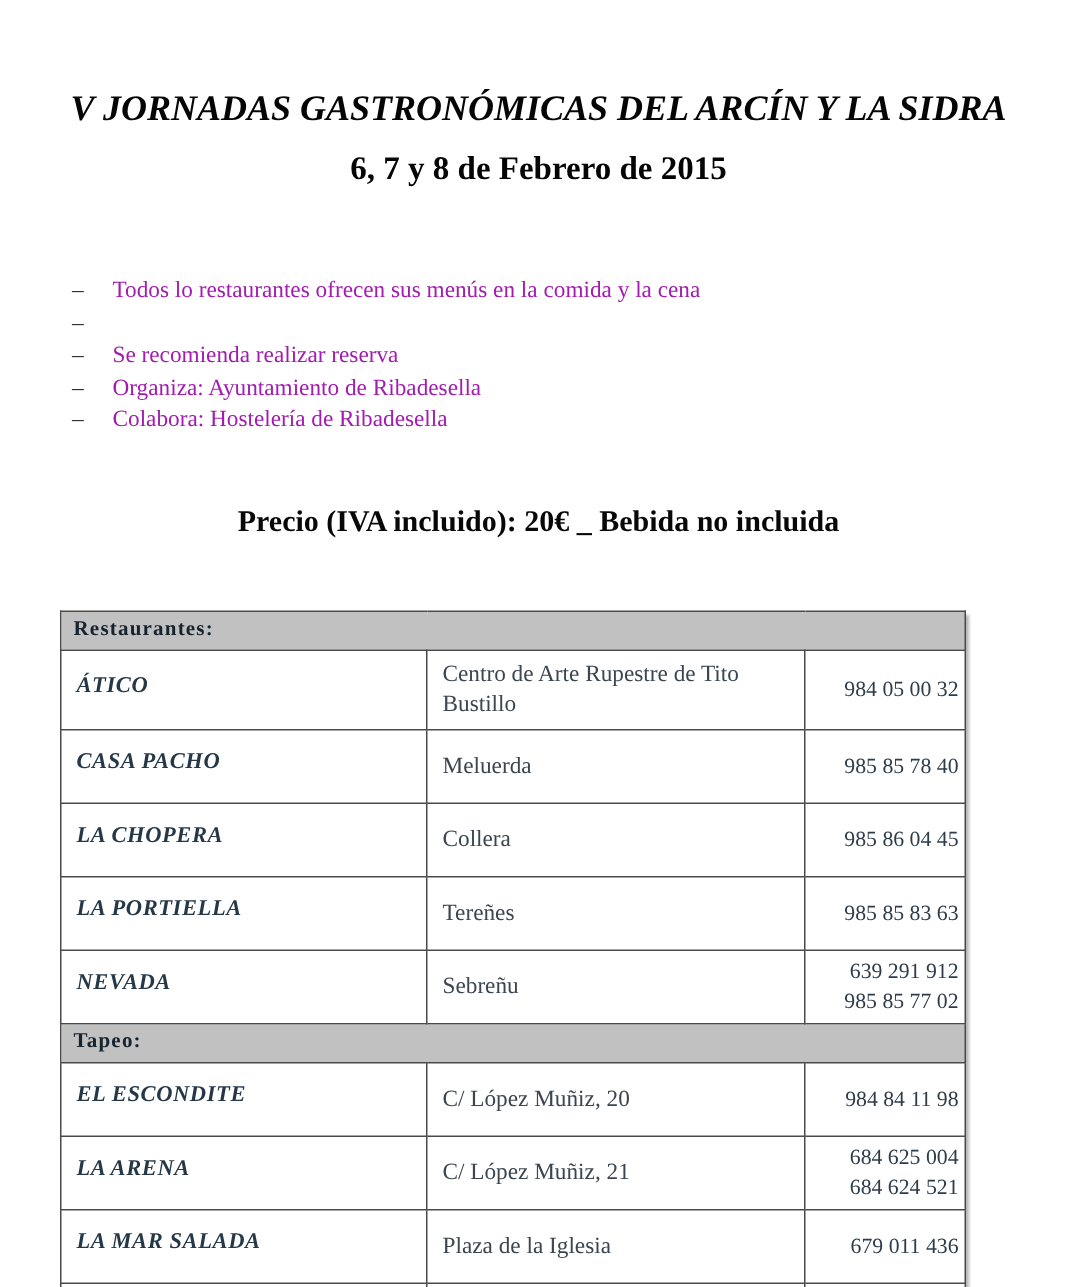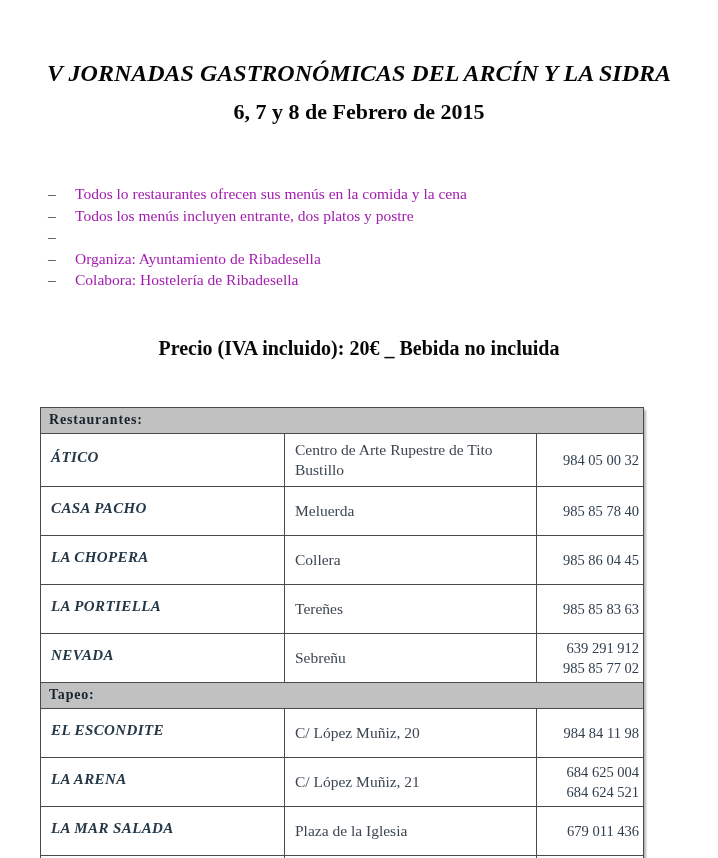--- a/index.html
+++ b/index.html
@@ -90,24 +90,24 @@
     <div class="title-sub">6, 7 y 8 de Febrero de 2015</div>
   </div>
 
   <div class="bullets">
     <div class="bullet-row">
       <span class="bullet-dash">–</span>
       <span class="bullet-text">Todos lo restaurantes ofrecen sus menús en la comida y la cena</span>
     </div>
     <div class="bullet-row">
       <span class="bullet-dash">–</span>
-      <span class="bullet-text">Todos los menús incluyen entrante, dos platos y postre</span>
-    </div>
-    <div class="bullet-row">
-      <span class="bullet-dash">–</span>
+    </div>
+    <div class="bullet-row">
+      <span class="bullet-dash">–</span>
+      <span class="bullet-text">Se recomienda realizar reserva</span>
     </div>
     <div class="bullet-row">
       <span class="bullet-dash">–</span>
       <span class="bullet-text">Organiza: Ayuntamiento de Ribadesella</span>
     </div>
     <div class="bullet-row">
       <span class="bullet-dash">–</span>
       <span class="bullet-text">Colabora:  Hostelería de Ribadesella</span>
     </div>
   </div>

